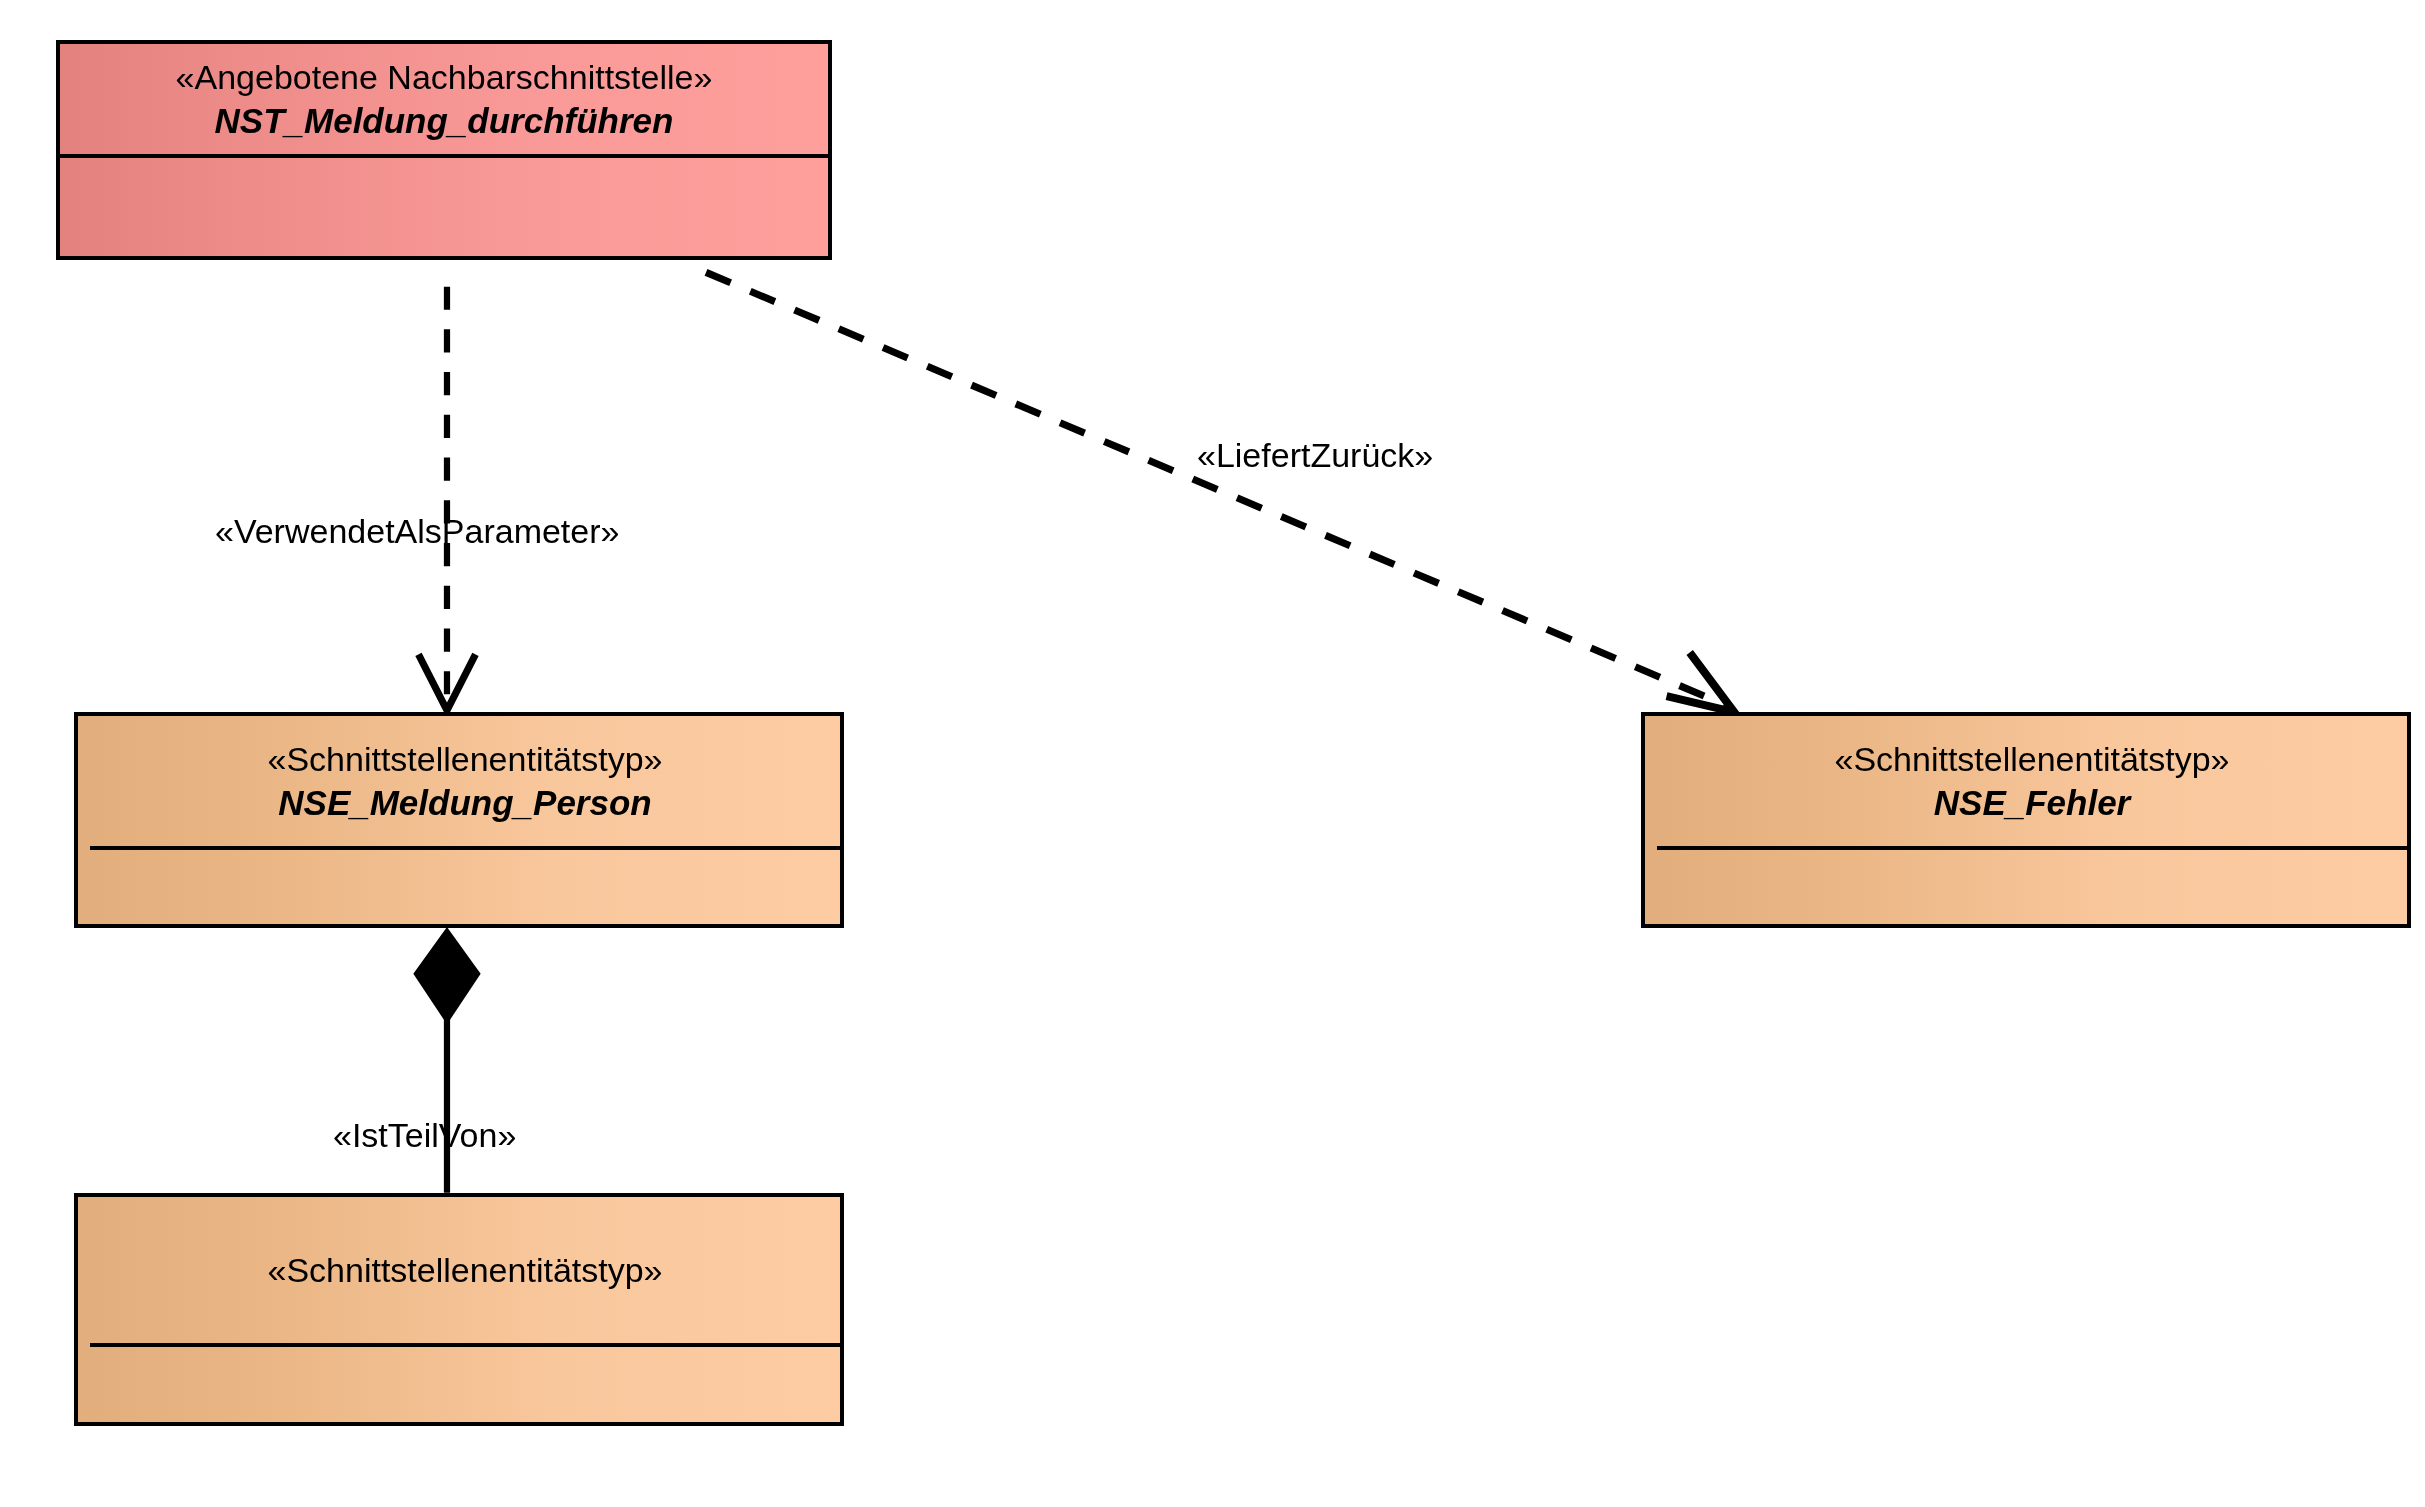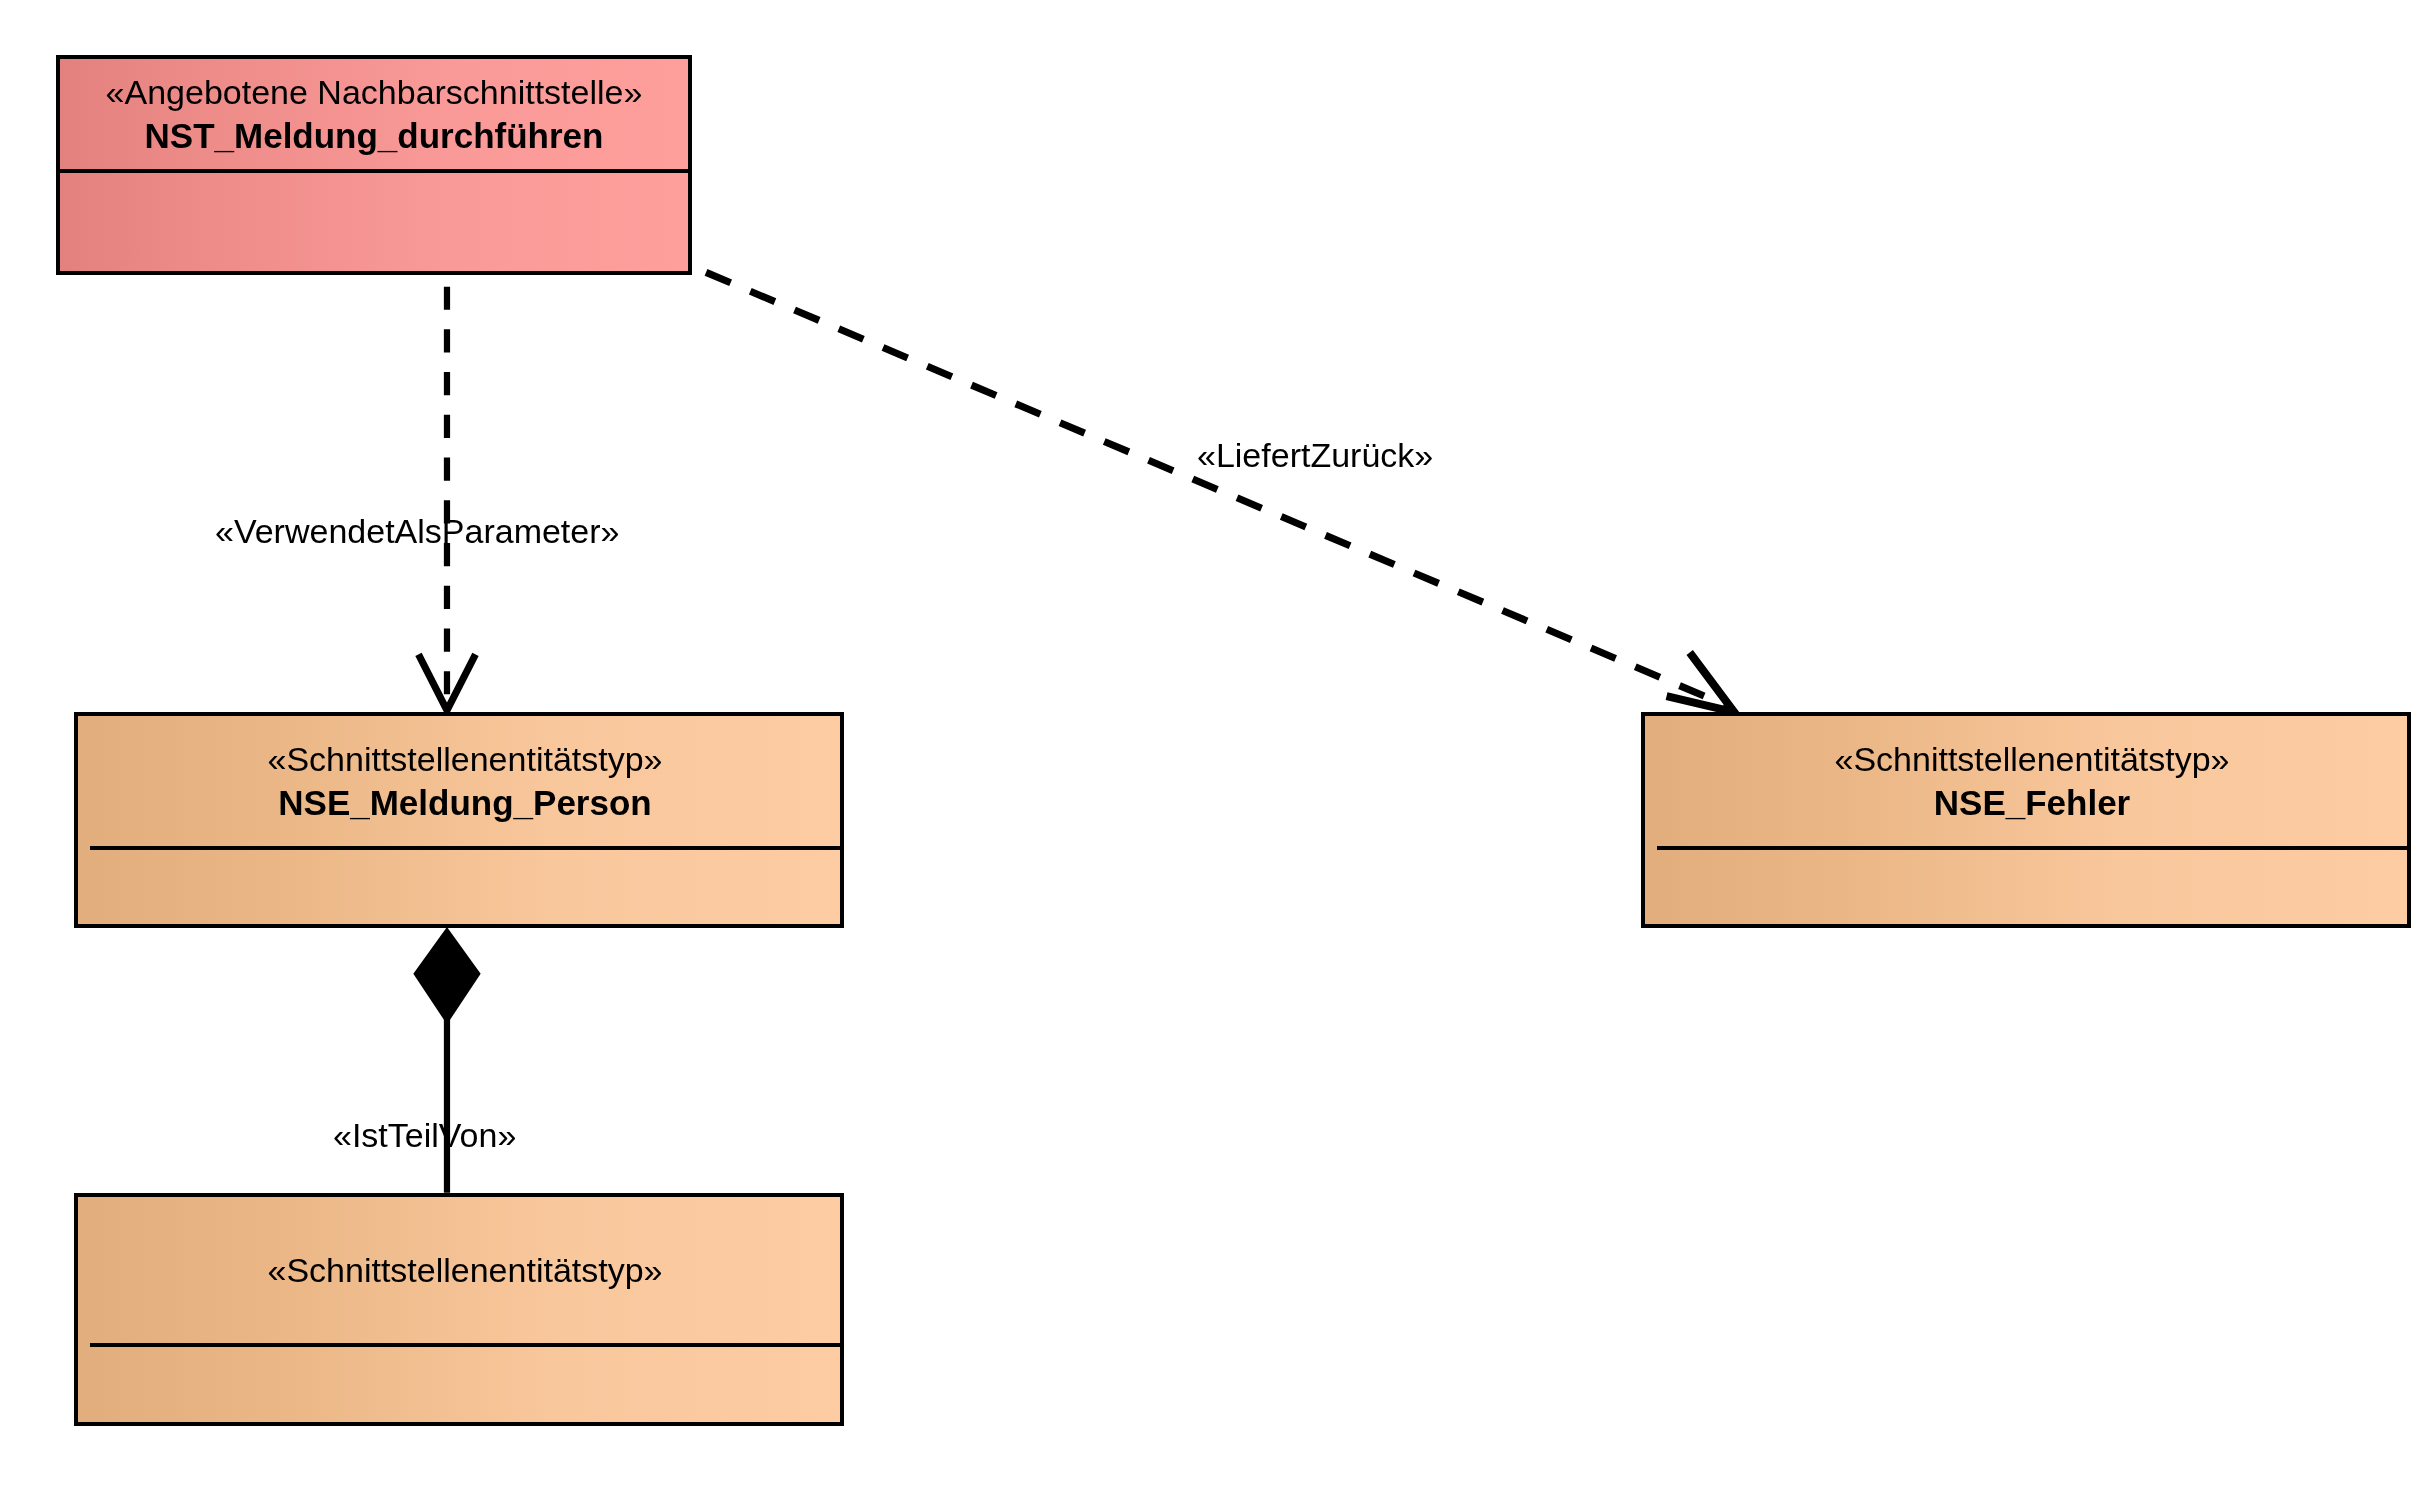--- a/index.html
+++ b/index.html
@@ -56,29 +56,30 @@
     font-weight: normal;
     color: #000000;
     white-space: nowrap;
   }
   .classname {
     font-size: 35px;
     font-weight: bold;
     color: #000000;
     white-space: nowrap;
     margin-top: 3.6px;
+    font-style: italic;
   }
 
   
   .fill-pink   { background: linear-gradient(to right, #e3817f 0%, #ec8b88 22%, #fa9a98 62%, #ff9f9c 100%); }
   .fill-orange { background: linear-gradient(to right, #e3ae7d 0%, #eab685 24%, #f9c79c 62%, #fdcca3 100%); margin-left: 12px; }
 
   
   #box-nst-meldung-durchfuehren {
-    left: 56px;  top: 55px;   width: 636px; height: 220px;
+    left: 56px;  top: 40px;   width: 776px; height: 220px;
   }
   #box-nst-meldung-durchfuehren .compartment-name { height: 114px; }
 
   #box-nse-meldung-person {
     left: 62px;  top: 712px;  width: 770px; height: 216px;
   }
   #box-nse-meldung-person .compartment-name { height: 134px; }
 
   #box-nse-fehler {
     left: 1629px; top: 712px; width: 770px; height: 216px;

